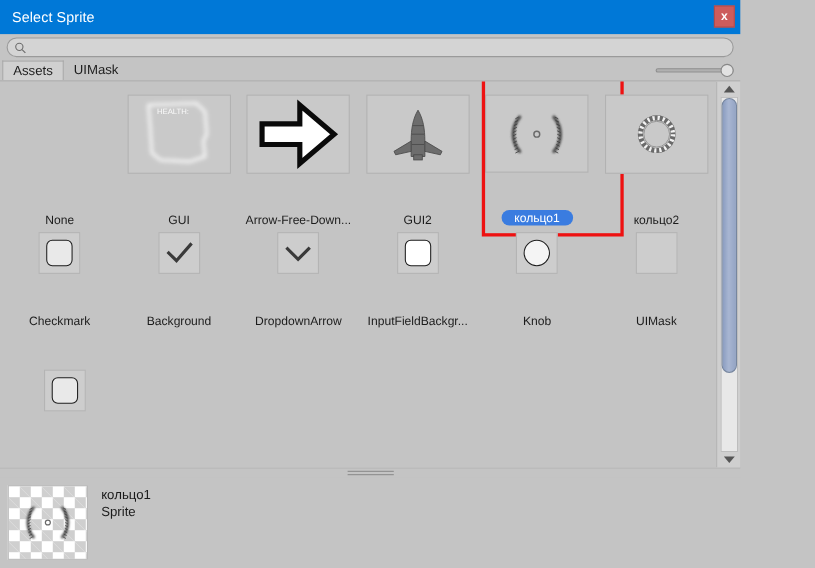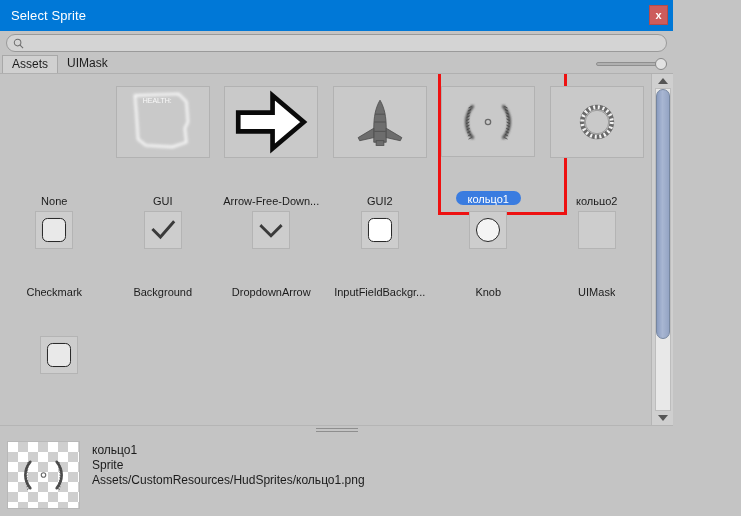--- a/index.html
+++ b/index.html
@@ -510,16 +510,15 @@
             <line x1="71.86524758424986" y1="66" x2="75.86524758424986" y2="68"></line>
             <line x1="29" y1="70" x2="25" y2="72"></line>
             <line x1="71" y1="70" x2="75" y2="72"></line>
           </g>
           <circle cx="50" cy="50" r="3.4" fill="none" stroke="#6a6a6a" stroke-width="1.7"></circle>
         </svg>
       </div>
     <div class="detail-text">
       <div>кольцо1</div>
       <div>Sprite</div>
-      <div>Assets/CustomResources/HudSprites/кольцо1.png</div>
     </div>
   </div>
 </div>
 
 </body></html>

